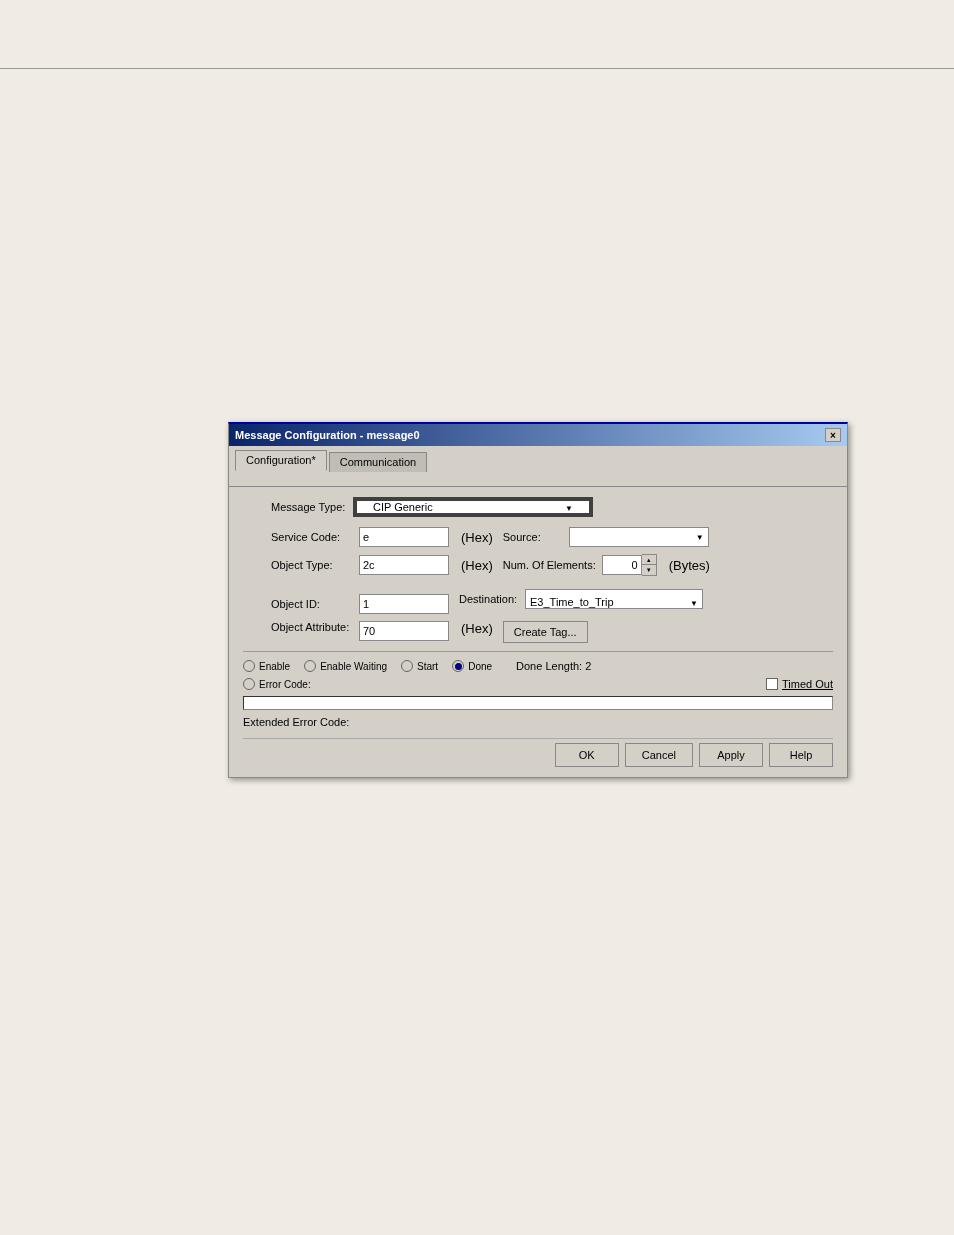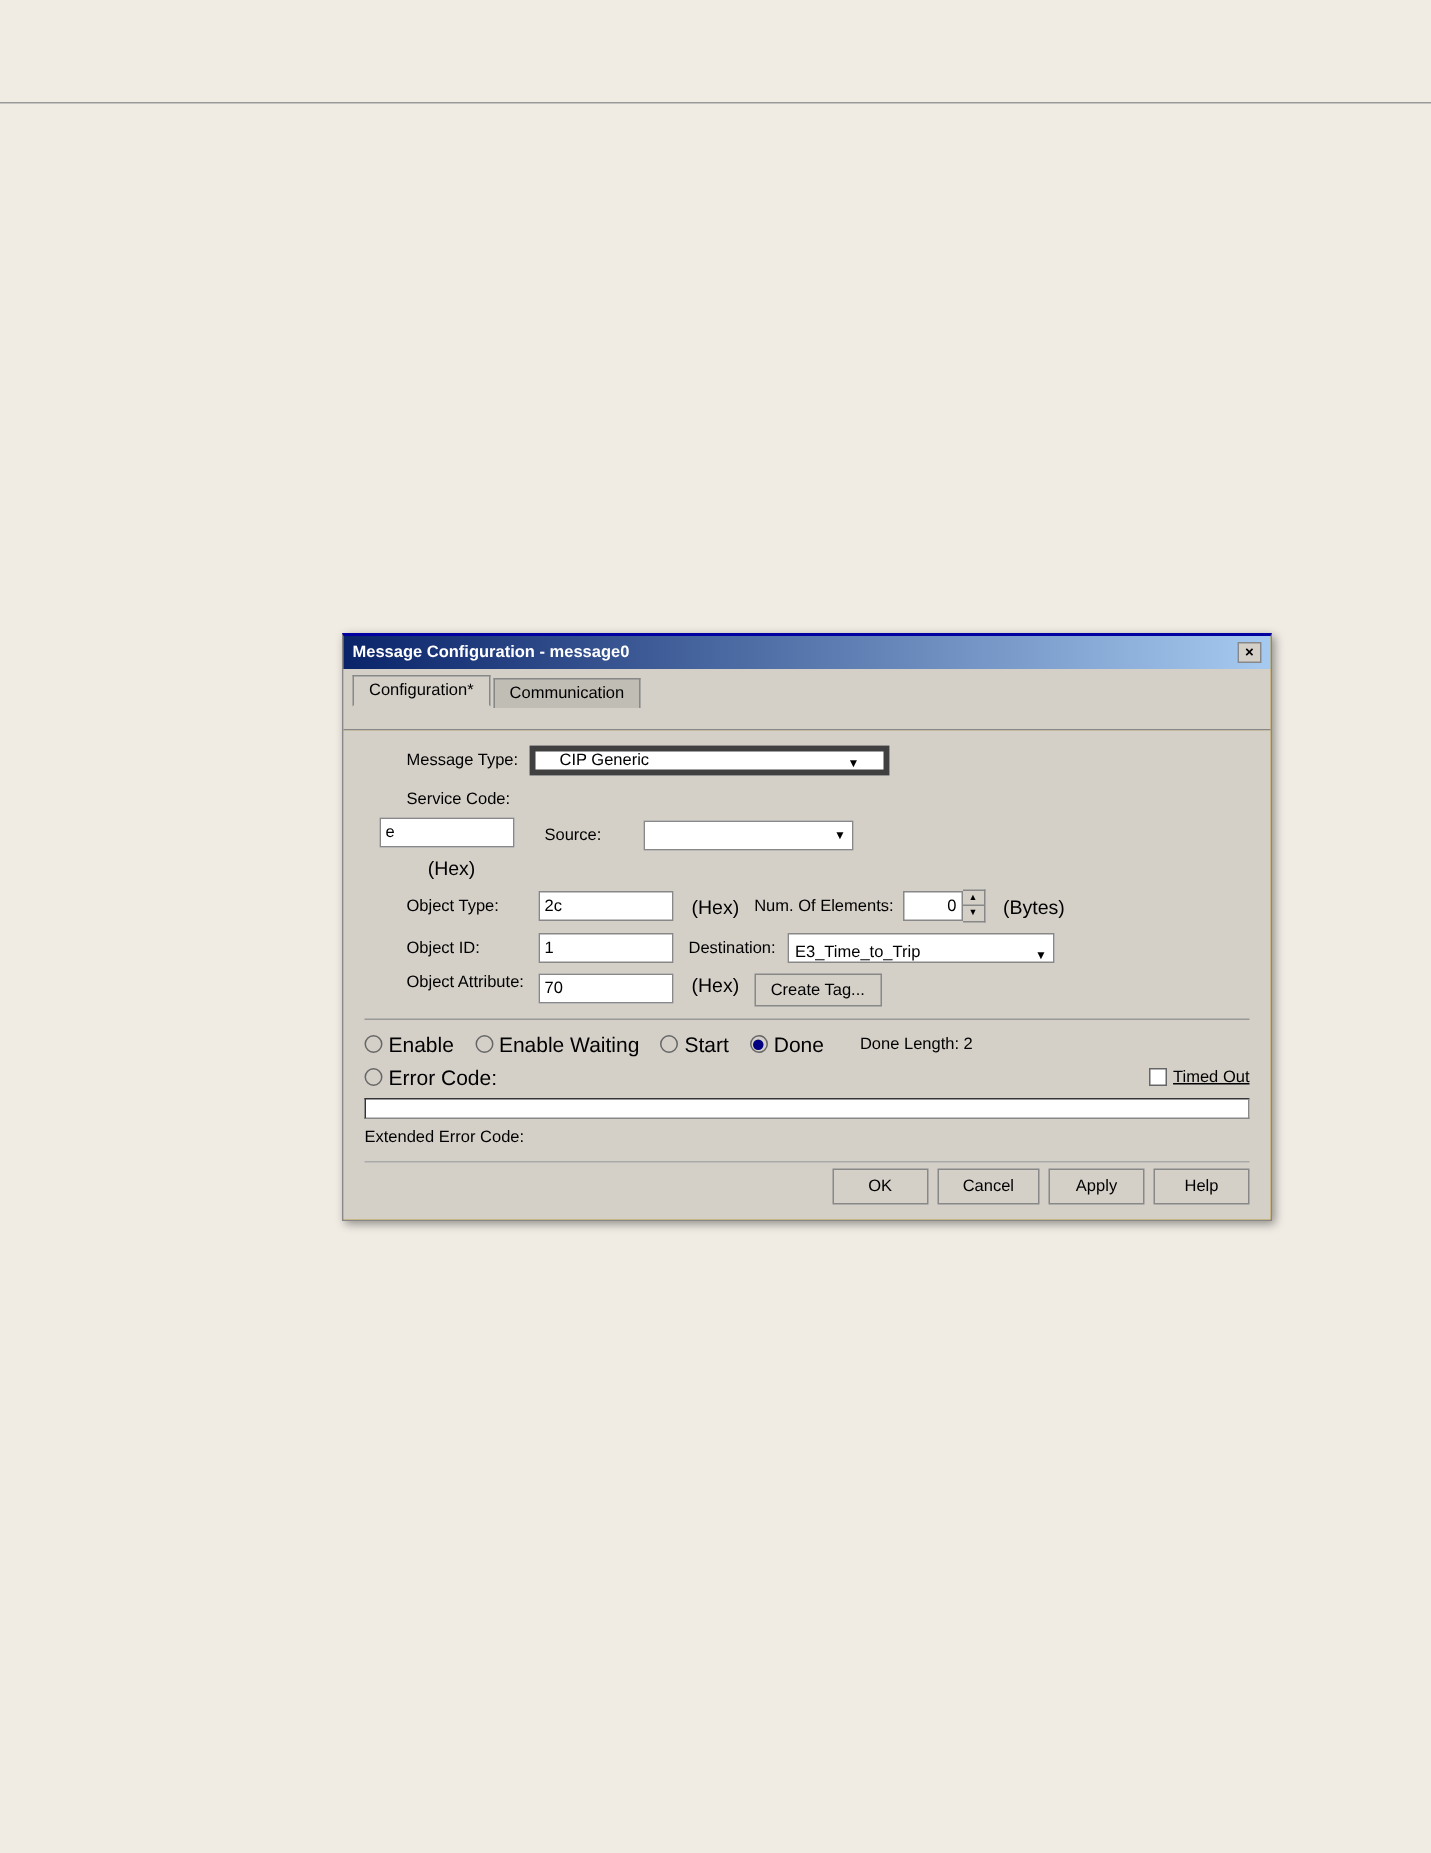--- a/index.html
+++ b/index.html
@@ -237,21 +237,21 @@
       display: flex;
       align-items: center;
       gap: 14px;
       margin-bottom: 6px;
     }
 
     .radio-item {
       display: flex;
       align-items: center;
       gap: 4px;
-      font-size: 14px;
+      font-size: 10px;
     }
 
     .radio-circle {
       width: 12px;
       height: 12px;
       border-radius: 50%;
       border: 1px solid #666;
       background: #d4d0c8;
       display: flex;
       align-items: center;
@@ -384,21 +384,21 @@
 
       <div class="message-type-row">
         <span class="form-label">Message Type:</span>
         <div class="message-type-select">
           <span>CIP Generic</span>
           <span class="select-arrow">▼</span>
         </div>
       </div>
 
       <div class="two-col-row">
-        <div class="left-col" style="display:flex;align-items:center;gap:6px;flex-direction:column;">
+        <div class="left-col" style="display:flex;align-items:center;gap:6px;">
           <span class="form-label">Service Code:</span>
           <input class="form-input" type="text" value="e" style="">
           <span class="hex-label">(Hex)</span>
         </div>
         <div class="right-col">
           <span class="right-label">Source:</span>
           <div style="display:flex;align-items:center;background:white;border:1px solid #888;height:20px;width:140px;padding:0 4px;font-size:11px;cursor:pointer;">
             <span></span>
             <span style="margin-left:auto;font-size:8px;">▼</span>
           </div>
@@ -418,21 +418,21 @@
             <div class="spinner-buttons">
               <button class="spinner-btn">▲</button>
               <button class="spinner-btn">▼</button>
             </div>
           </div>
           <span class="hex-label">(Bytes)</span>
         </div>
       </div>
 
       <div class="two-col-row">
-        <div class="left-col" style="display:flex;align-items:center;gap:6px;">
+        <div class="left-col" style="display:flex;align-items:center;gap:6px;margin-top:11px;">
           <span class="form-label">Object ID:</span>
           <input class="form-input" type="text" value="1" style="">
         </div>
         <div class="right-col">
           <span class="right-label">Destination:</span>
           <div class="destination-select">
             <span>E3_Time_to_Trip</span>
             <span style="margin-left:auto;font-size:8px;">▼</span>
           </div>
         </div>

